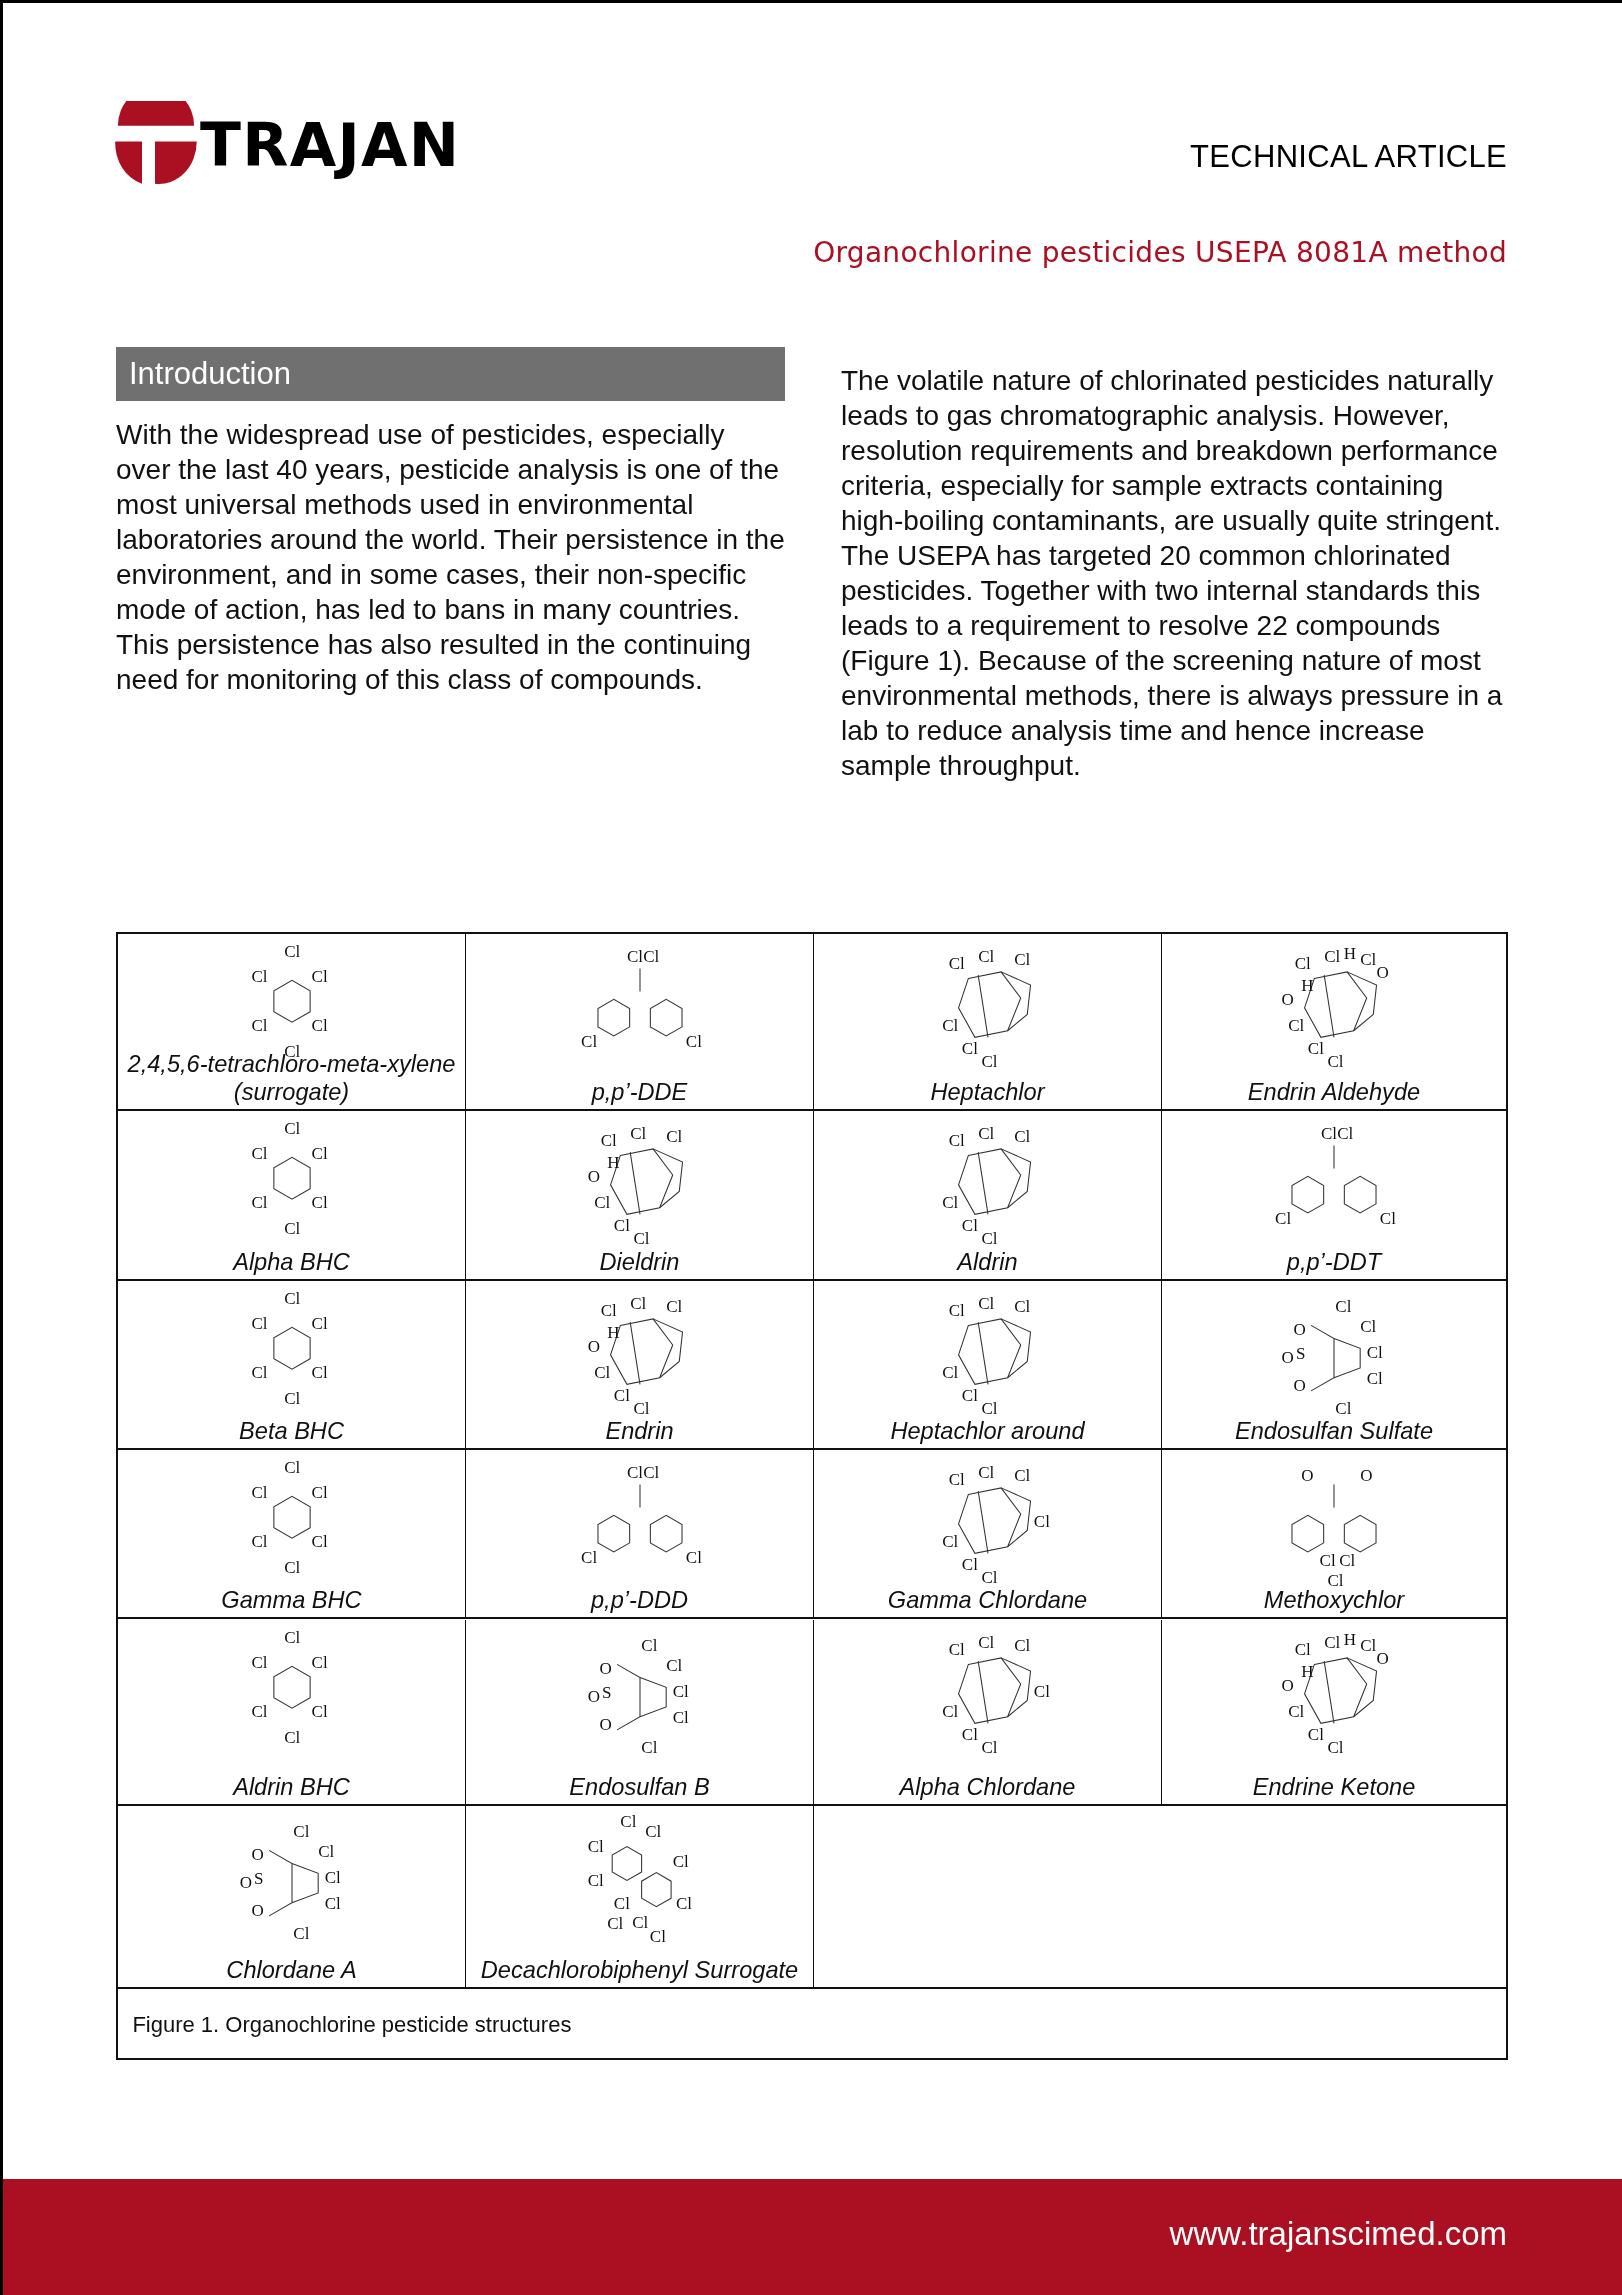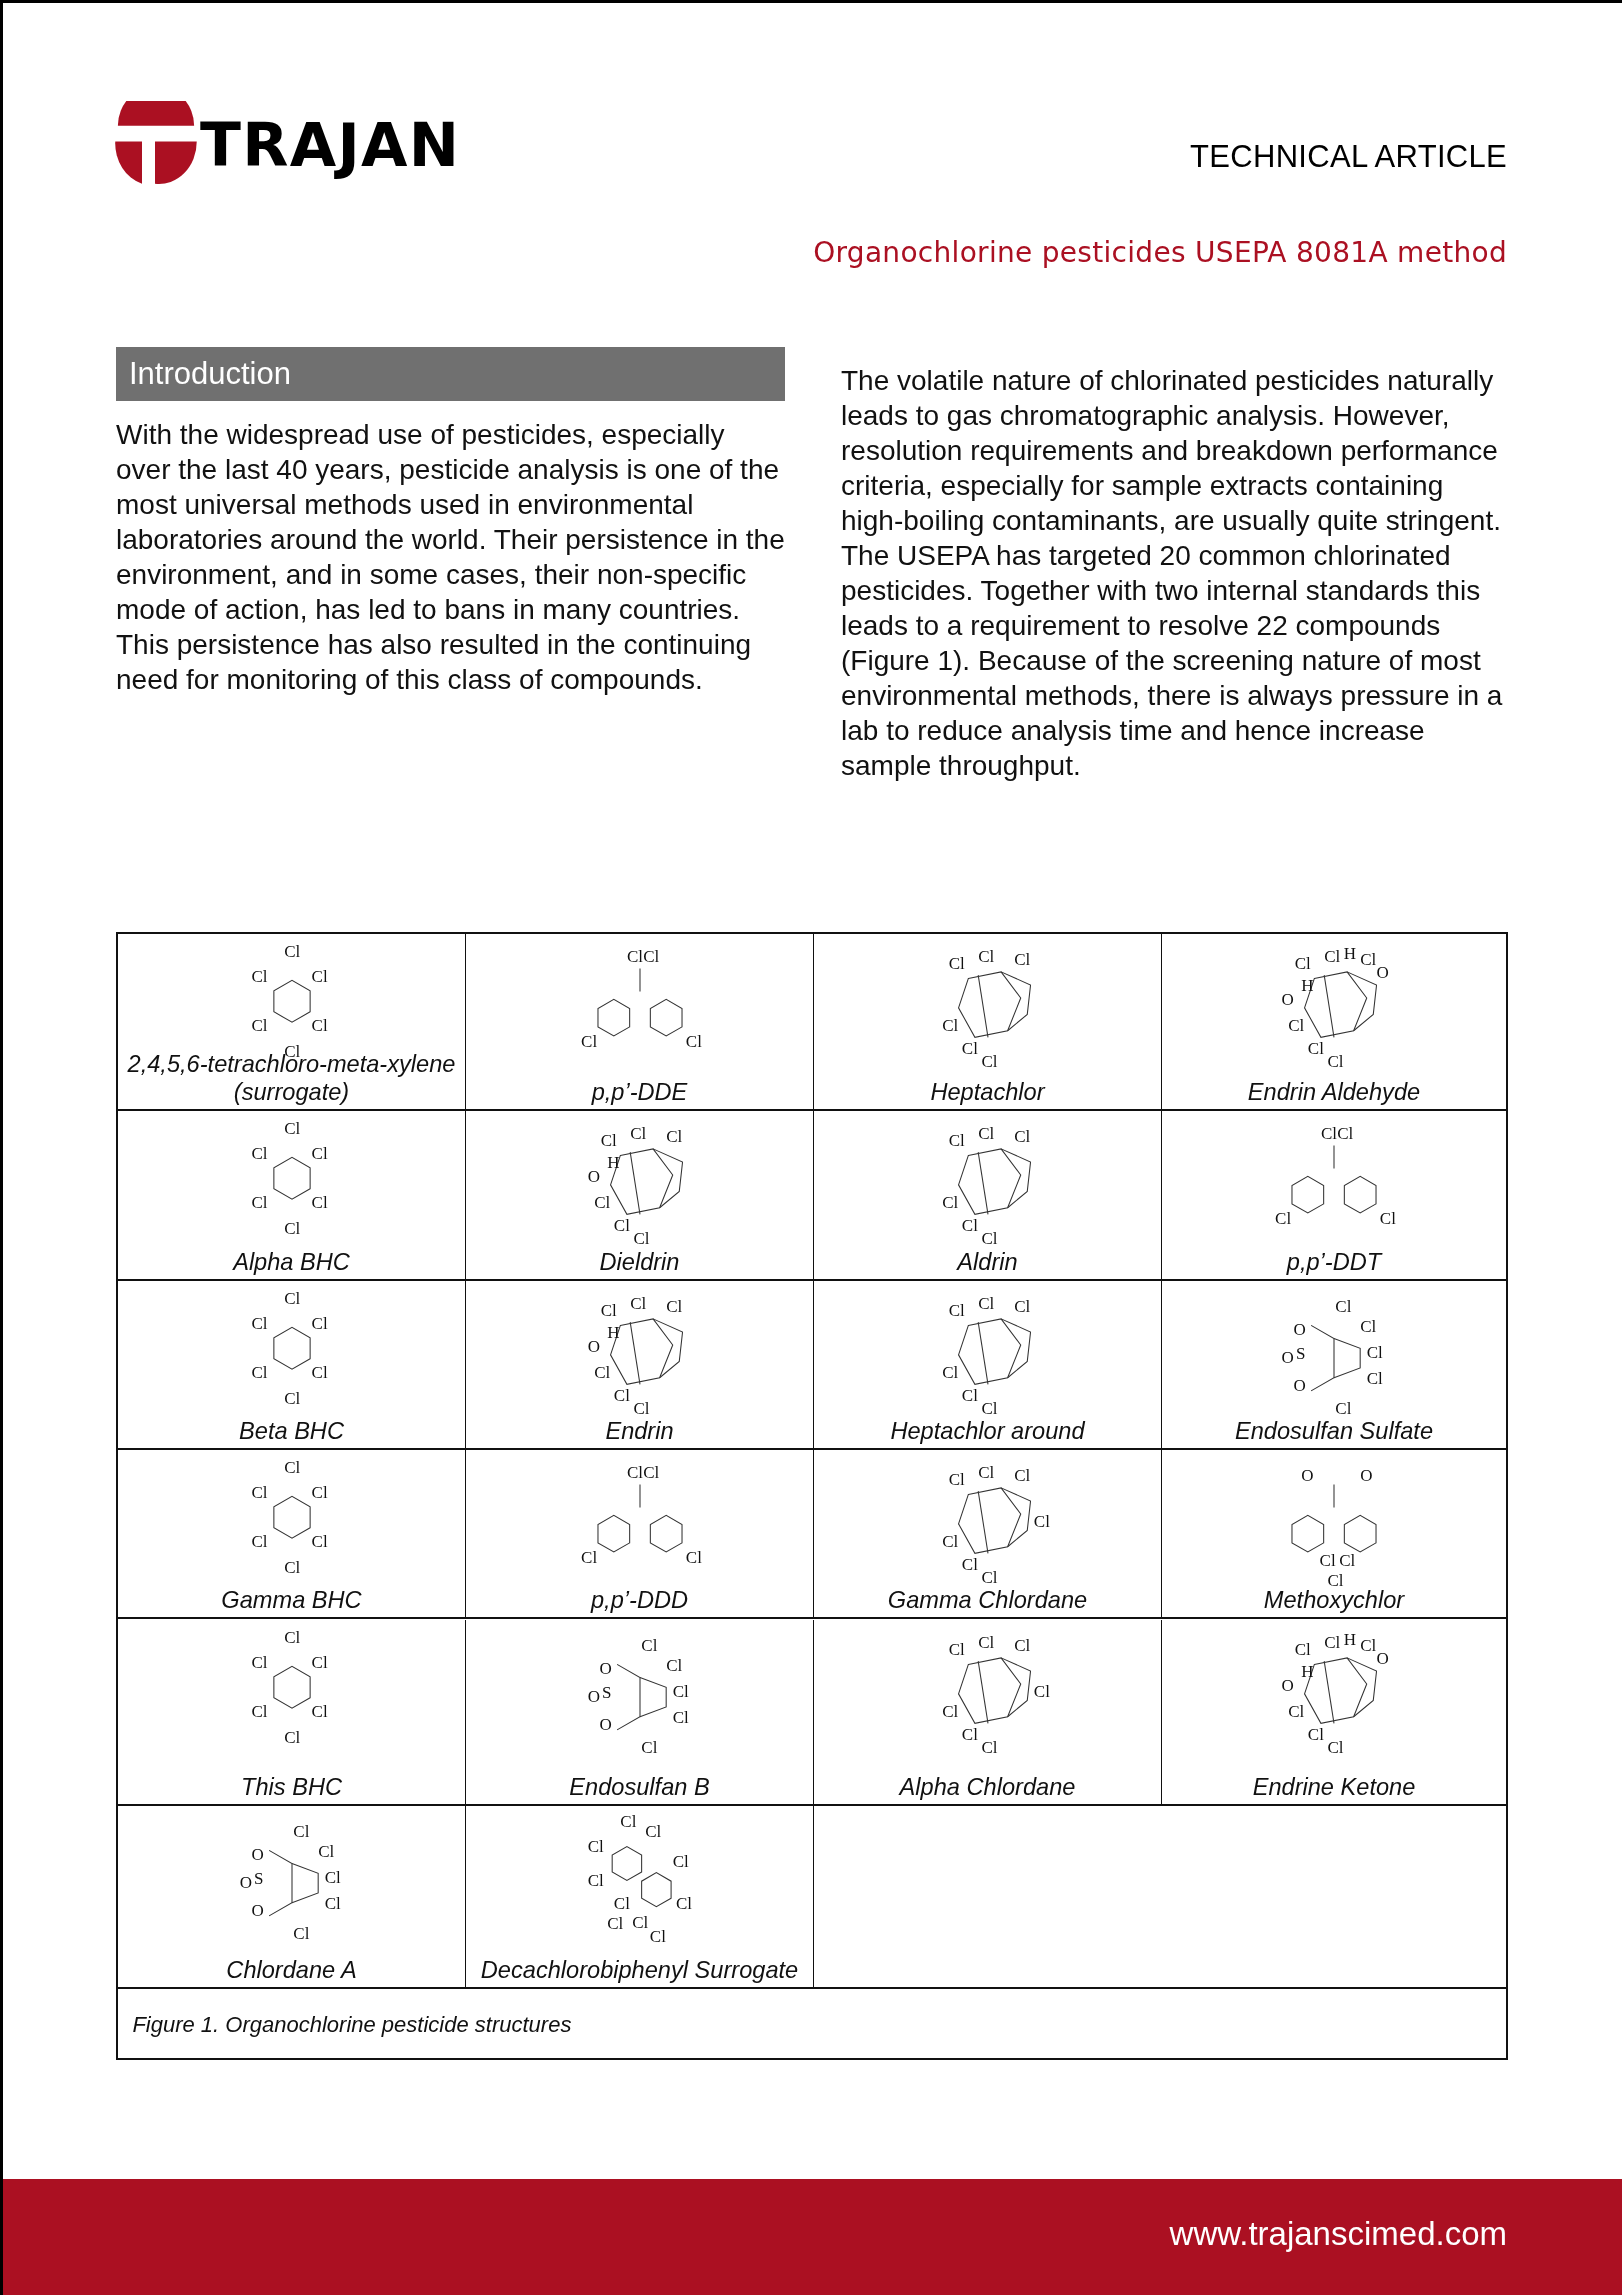--- a/index.html
+++ b/index.html
@@ -28,21 +28,21 @@
                   border:2px solid #111; box-sizing:border-box; }
   .grid-row { position:absolute; left:0; width:100%; border-bottom:2px solid #111; box-sizing:border-box; }
   .cell { position:absolute; top:0; height:100%; border-right:1.3px solid #111; box-sizing:border-box;
           text-align:center; }
   .cell:last-child { border-right:none; }
   .cell.empty { border-right:none; }
   .structure { position:absolute; left:0; right:0; top:5.2px; height:144px; display:flex;
                justify-content:center; align-items:flex-start; }
   .compound-name { position:absolute; left:0; right:0; bottom:2.6px; font-size:23.6px; line-height:27.5px; color:#111;font-style:italic; }
   .caption-row { position:absolute; left:0; bottom:0; width:100%; height:71px; }
-  .caption { position:absolute; left:14.4px; top:25px; font-size:22px; font-style:italic; color:#111; }
+  .caption { position:absolute; left:14.4px; top:25px; font-size:22px; color:#111; }
 
   .footer { position:absolute; left:2.6px; right:0; top:2179px; height:116px; background:#ab1022; }
   .footer-url { position:absolute; right:116px; top:36px; font-size:33px; font-weight:normal; color:#fff; }
 
   svg text.atom { font-family:"Liberation Serif", serif; font-size:26px; fill:#111; }
   svg .bond { stroke:#333; stroke-width:1.6; fill:none; }
 </style>
 </head>
 <body>
 
@@ -340,21 +340,21 @@
           <svg width="144" height="141" viewBox="0 0 220 215">
             <polygon class="bond" points="137.7,111.0 110.0,127.0 82.3,111.0 82.3,79.0 110.0,63.0 137.7,79.0"></polygon>
             <text class="atom" x="98" y="28">Cl</text>
             <text class="atom" x="48" y="65">Cl</text>
             <text class="atom" x="140" y="65">Cl</text>
             <text class="atom" x="48" y="140">Cl</text>
             <text class="atom" x="140" y="140">Cl</text>
             <text class="atom" x="98" y="180">Cl</text>
           </svg>
         </div>
-        <div class="compound-name">This BHC</div>
+        <div class="compound-name">Aldrin BHC</div>
       </div>
       <div class="cell" style="left: 348px; width: 348px;">
         <div class="structure">
           <svg width="144" height="141" viewBox="0 0 220 215">
             <polyline class="bond" points="75,60 110,80 110,140 75,160"></polyline>
             <polyline class="bond" points="110,80 150,95 150,125 110,140"></polyline>
             <text class="atom" x="48" y="75">O</text>
             <text class="atom" x="30" y="118">O</text>
             <text class="atom" x="52" y="112">S</text>
             <text class="atom" x="48" y="160">O</text>

